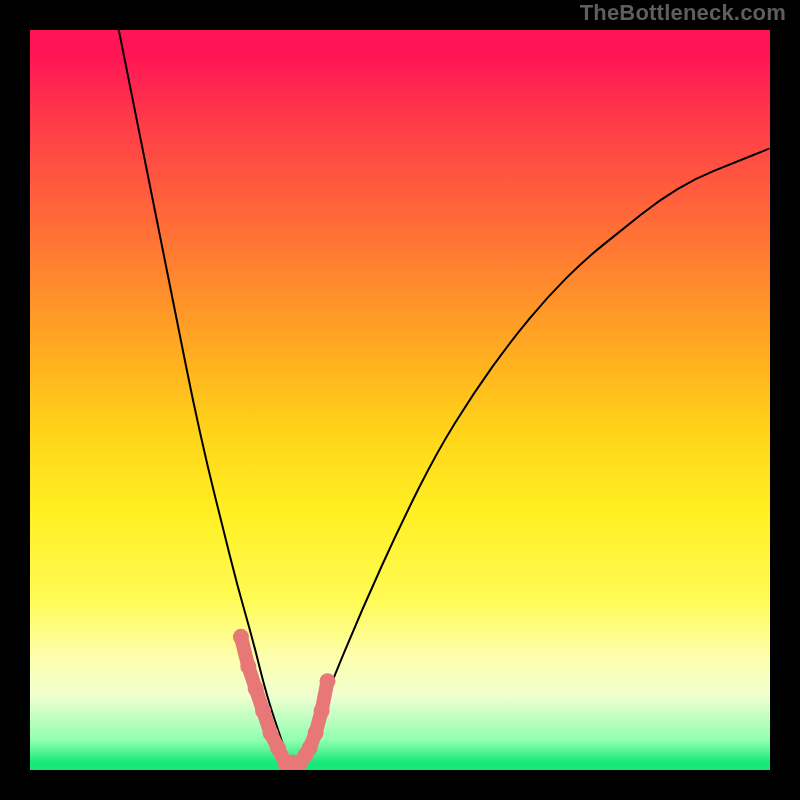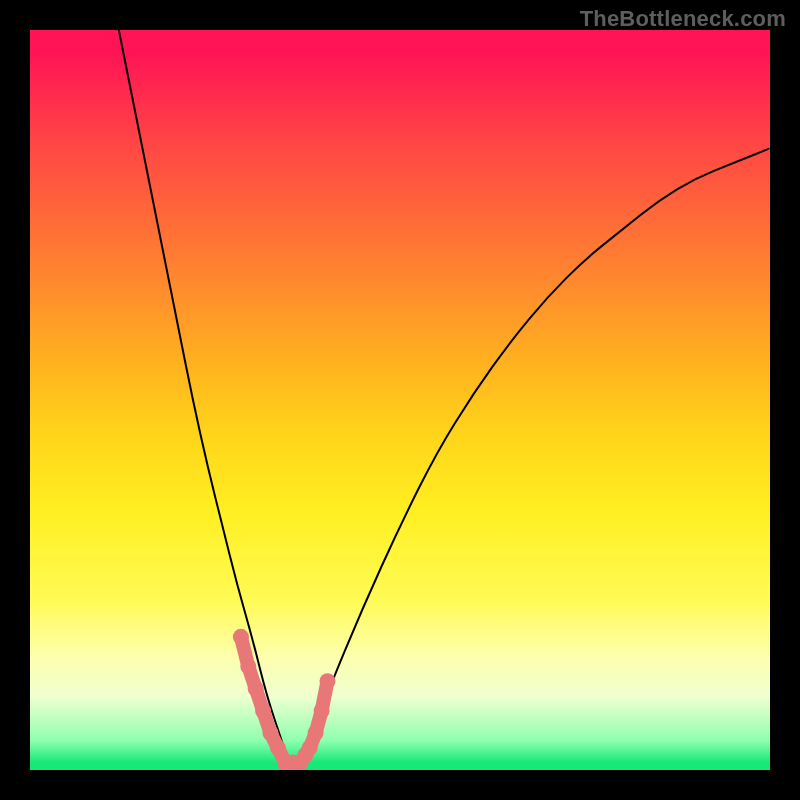--- a/index.html
+++ b/index.html
@@ -26,21 +26,21 @@
       #ffef22 65%,
       #fffb55 77%,
       #fdffb0 85%,
       #f0ffd0 90%,
       #8fffb0 96%,
       #18e878 99%,
       #18e878 100%);
   }
   .watermark {
     position: absolute;
-    top: 6px;
+    top: 0;
     right: 14px;
     font-family: Arial, Helvetica, sans-serif;
     font-size: 22px;
     font-weight: 600;
     color: #5e5e5e;
     letter-spacing: 0.2px;
   }
   .plot {
     position: absolute;
     left: 30px;

